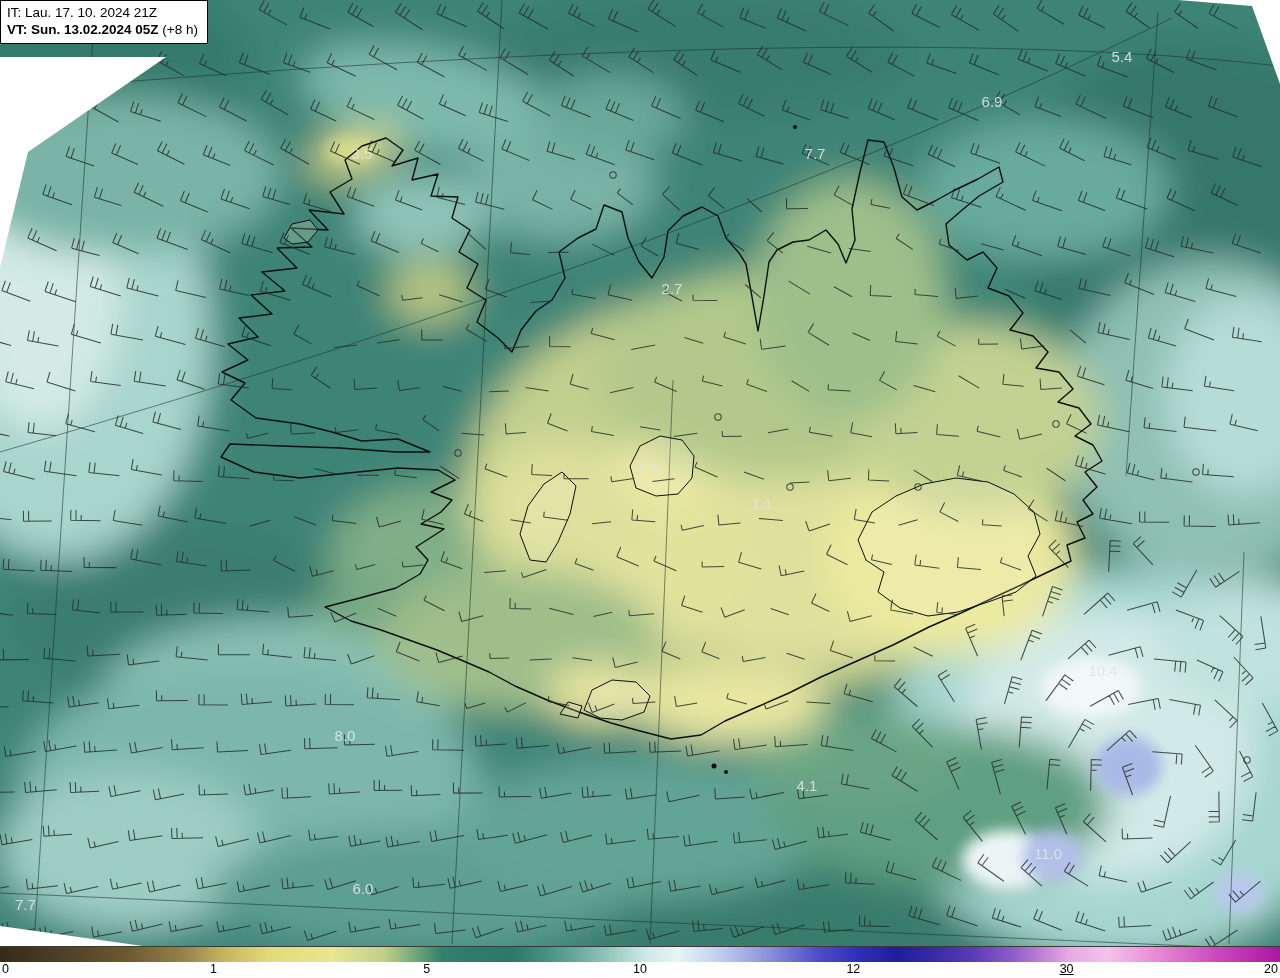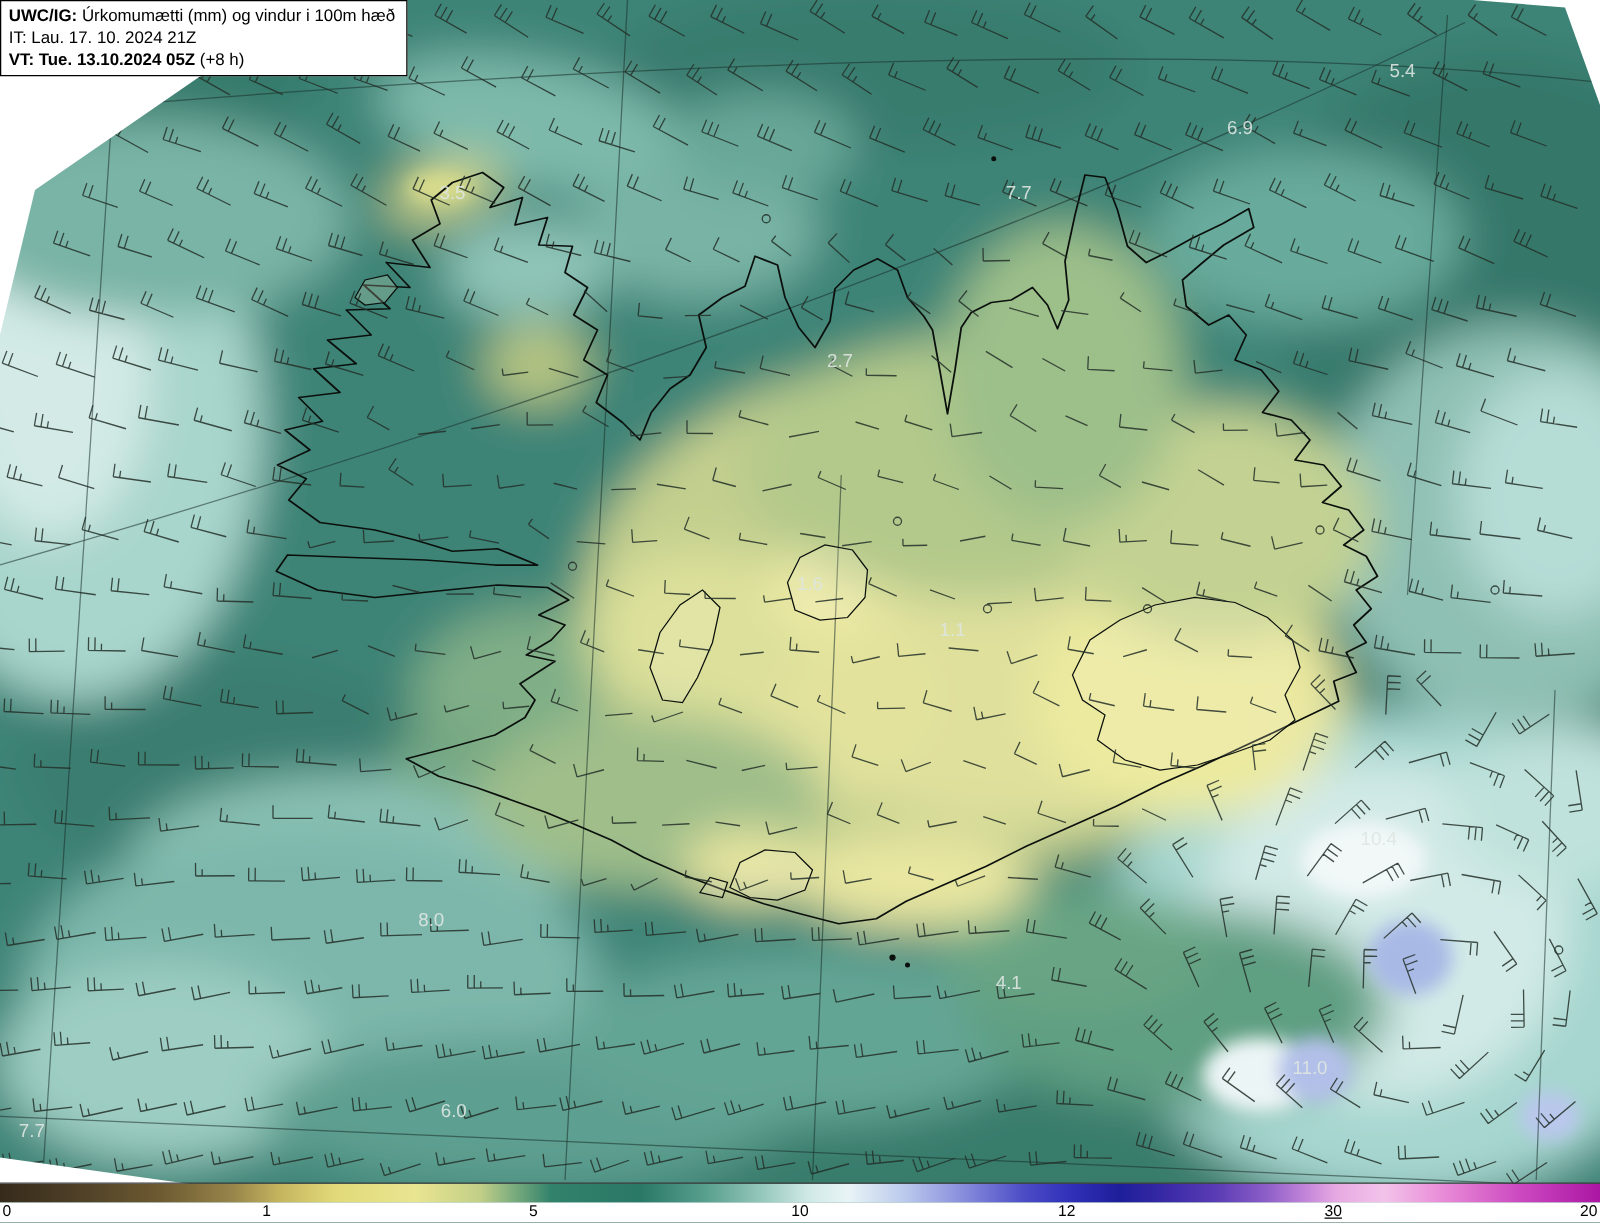--- a/index.html
+++ b/index.html
@@ -133,23 +133,22 @@
         <text x="15" y="906" fill="#dee5e1" fill-opacity="0.9" font-size="15" font-family="&quot;Liberation Sans&quot;,sans-serif" text-anchor="start" dominant-baseline="middle">7.7</text>
       </g>
       <g>
         <polygon points="0,57 166,57 28,152 0,268" fill="#ffffff"></polygon>
         <polygon points="0,926 250,961 0,961" fill="#ffffff"></polygon>
         <polygon points="1178,0 1280,0 1280,84 1252,6" fill="#ffffff"></polygon>
       </g>
     </svg>
 
   <div class="titlebox">
-    <div><b>UWC/IG:</b> <span>Úrkomumætti (mm) og vindur i 100m hæð</span></div>
     <div>IT: Lau. 17. 10. 2024 21Z</div>
-    <div><b>VT: Tue. 13.10.2024 05Z</b> <span>(+8 h)</span></div>
+    <div><b>VT: Sun. 13.02.2024 05Z</b> <span>(+8 h)</span></div>
   </div>
 
   <div class="legend">
     <div class="legend-bar" id="legend-bar" style="background: linear-gradient(90deg, rgb(54, 43, 27) 0%, rgb(79, 64, 39) 5%, rgb(109, 90, 49) 10%, rgb(151, 132, 74) 14.5%, rgb(197, 181, 95) 17.5%, rgb(226, 218, 121) 21%, rgb(233, 229, 145) 26%, rgb(194, 207, 135) 30%, rgb(127, 174, 126) 32%, rgb(49, 129, 107) 34.5%, rgb(42, 120, 102) 40%, rgb(87, 158, 141) 44%, rgb(147, 198, 186) 47.5%, rgb(207, 233, 230) 50.5%, rgb(232, 244, 246) 53%, rgb(188, 202, 237) 56.5%, rgb(139, 144, 221) 60%, rgb(76, 76, 198) 64%, rgb(50, 50, 187) 66.7%, rgb(30, 30, 154) 70%, rgb(58, 42, 166) 73%, rgb(90, 60, 180) 76%, rgb(138, 92, 199) 79%, rgb(192, 131, 216) 81.5%, rgb(231, 169, 226) 83.5%, rgb(242, 195, 234) 86.5%, rgb(234, 142, 216) 90%, rgb(204, 73, 192) 95%, rgb(171, 22, 163) 100%);"></div>
     <div class="legend-labels" id="legend-labels">
         <span style="left: 2px;">0</span>
         <span style="left: 16.67%; transform: translateX(-50%);">1</span>
         <span style="left: 33.33%; transform: translateX(-50%);">5</span>
         <span style="left: 50%; transform: translateX(-50%);">10</span>
         <span style="left: 66.67%; transform: translateX(-50%);">12</span>

